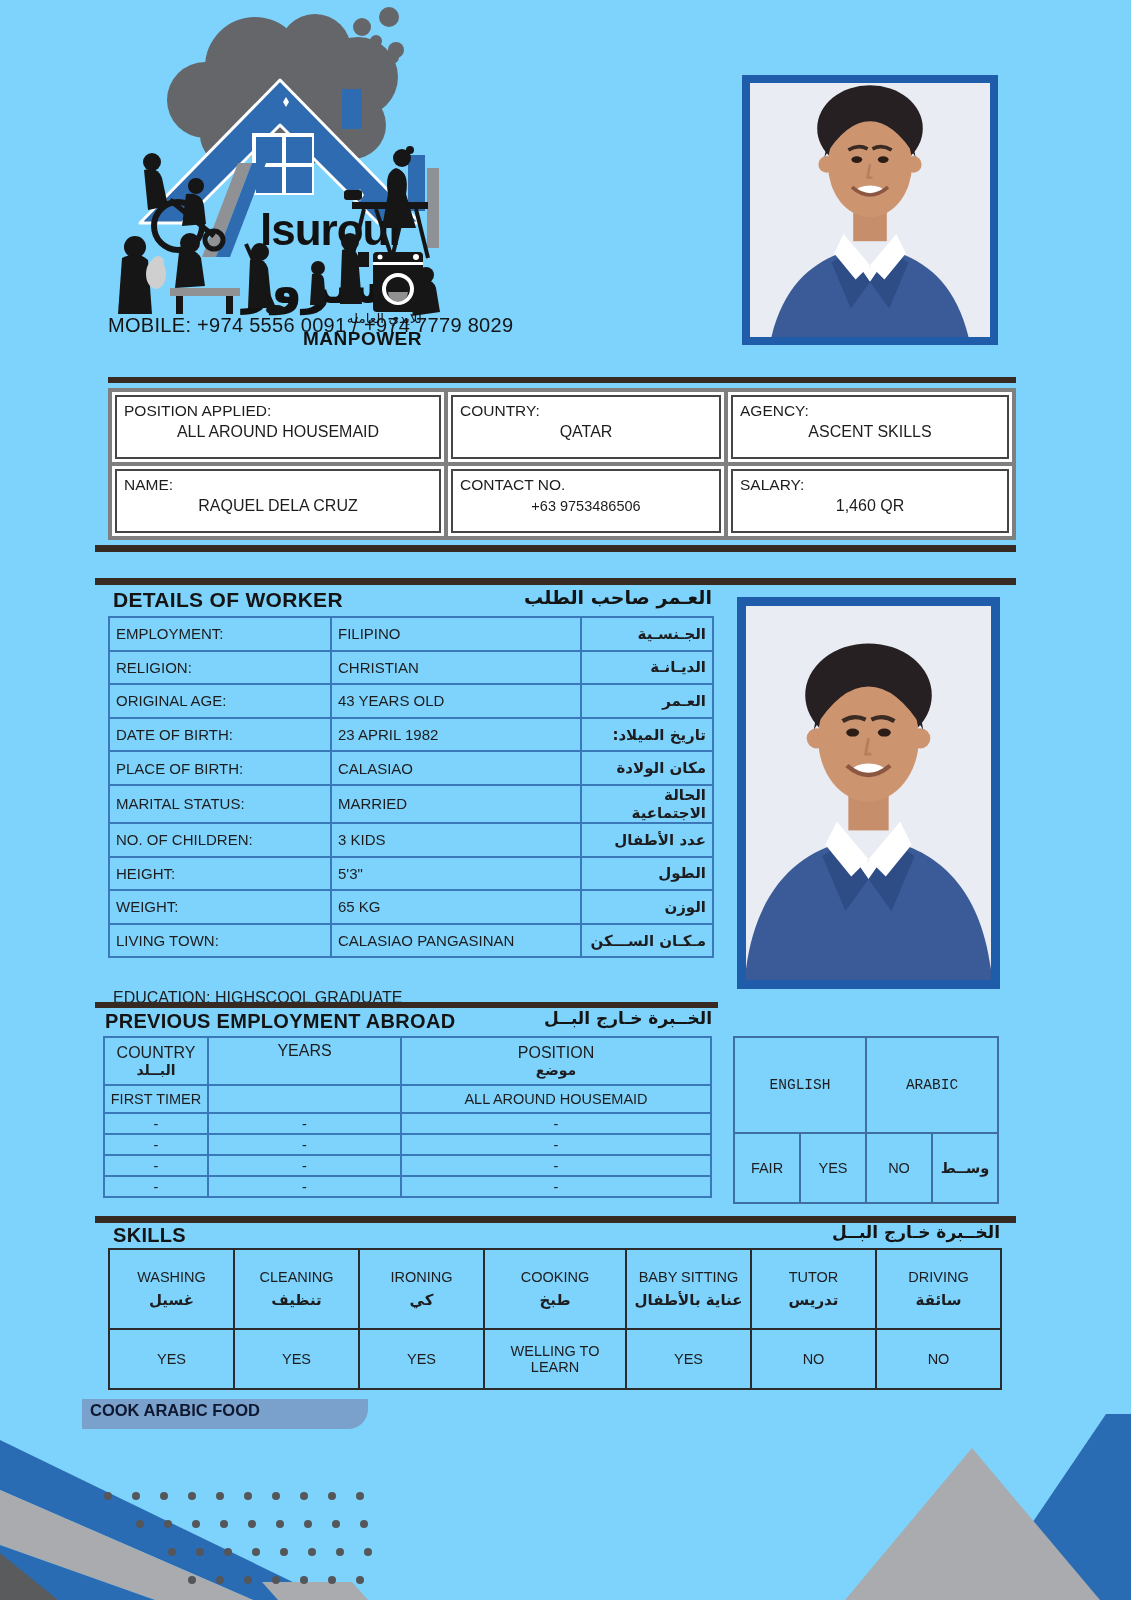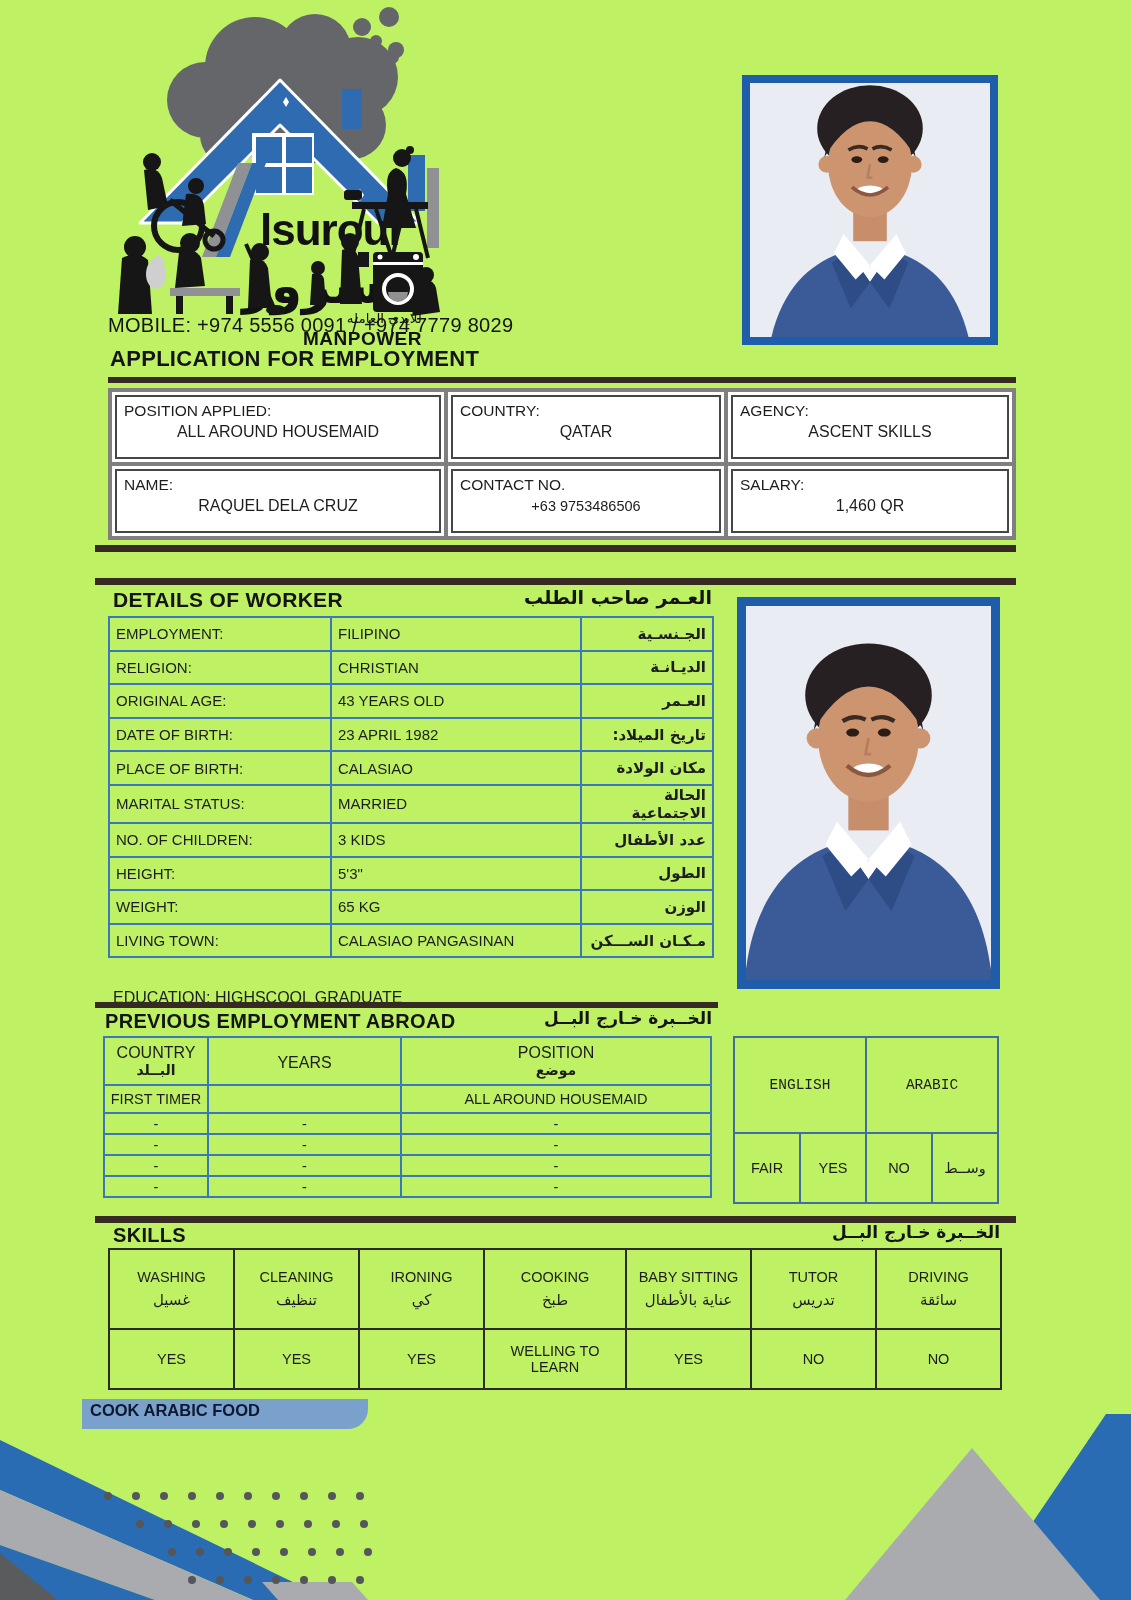--- a/index.html
+++ b/index.html
@@ -1,20 +1,20 @@
 <!DOCTYPE html>
 <html><head>
 <meta charset="utf-8">
 <style>
   html,body{margin:0;padding:0;background:#fff;}
-  .page{position:relative;width:1131px;height:1600px;background:#bef264;overflow:hidden;
+  .page{position:relative;width:1131px;height:1600px;background:#7dd3fc;overflow:hidden;
         font-family:"Liberation Sans",sans-serif;color:#1d1d1f;}
   .abs{position:absolute;}
   .rule{position:absolute;background:#362a22;}
-  .ar{font-family:"DejaVu Sans",sans-serif;direction:rtl;}
+  .ar{font-family:"DejaVu Sans",sans-serif;direction:rtl;font-weight:bold;}
 
   
   .h-main{position:absolute;font-weight:700;letter-spacing:.3px;color:#141414;}
   .mobile-line{position:absolute;left:108px;top:314px;font-size:20px;color:#141414;letter-spacing:.3px;}
 
   
   .app-table{position:absolute;left:108px;top:388px;width:908px;height:152px;box-sizing:border-box;
              display:grid;grid-template-columns:332px 276px 1fr;grid-template-rows:1fr 1fr;
              gap:4px;background:#7f7f7f;border:4px solid #7f7f7f;}
   .app-cell{background:#fff;padding:3px;}
@@ -176,21 +176,20 @@
       <path d="M82,80 Q90,75 98,79" stroke="#3a2a22" stroke-width="3" fill="none"></path>
       <path d="M102,79 Q110,75 118,80" stroke="#3a2a22" stroke-width="3" fill="none"></path>
       <ellipse cx="89" cy="88" rx="4.5" ry="2.8" fill="#2b1d16"></ellipse>
         <ellipse cx="111" cy="88" rx="4.5" ry="2.8" fill="#2b1d16"></ellipse>
       <path d="M100,92 L98,103 L102,103" stroke="#b57f5e" stroke-width="2" fill="none"></path>
       <ellipse cx="100" cy="114" rx="11" ry="4.5" fill="#fff"></ellipse>
       <path d="M85,111 Q100,124 115,111" stroke="#8c5640" stroke-width="3" fill="none"></path>
     </svg>
   </div>
 
-  <div class="h-main" style="left:110px;top:346px;font-size:22px;">APPLICATION FOR EMPLOYMENT</div>
   <div class="rule" style="left:108px;top:377px;width:908px;height:6px;"></div>
 
   <div class="app-table">
     <div class="app-cell">
         <div class="app-cell-in">
       <div class="app-label">POSITION APPLIED:</div>
       <div class="app-value">ALL AROUND HOUSEMAID</div>
     </div>
       </div>
     <div class="app-cell">
@@ -328,21 +327,21 @@
         <col style="width:104px">
         <col style="width:193px">
         <col style="width:310px">
       </colgroup>
     <tbody>
       <tr style="height:48px;">
         <td>
           <div class="prev-head">COUNTRY</div>
           <div class="prev-head-ar ar">البــلد</div>
         </td>
-        <td style="vertical-align:top;padding-top:16px;">
+        <td style="vertical-align:top;padding-top:4px;">
           <div class="prev-head">YEARS</div>
         </td>
         <td>
           <div class="prev-head">POSITION</div>
           <div class="prev-head-ar ar">موضع</div>
         </td>
       </tr>
       <tr style="height:28px;">
         <td>FIRST TIMER</td>
         <td></td>

